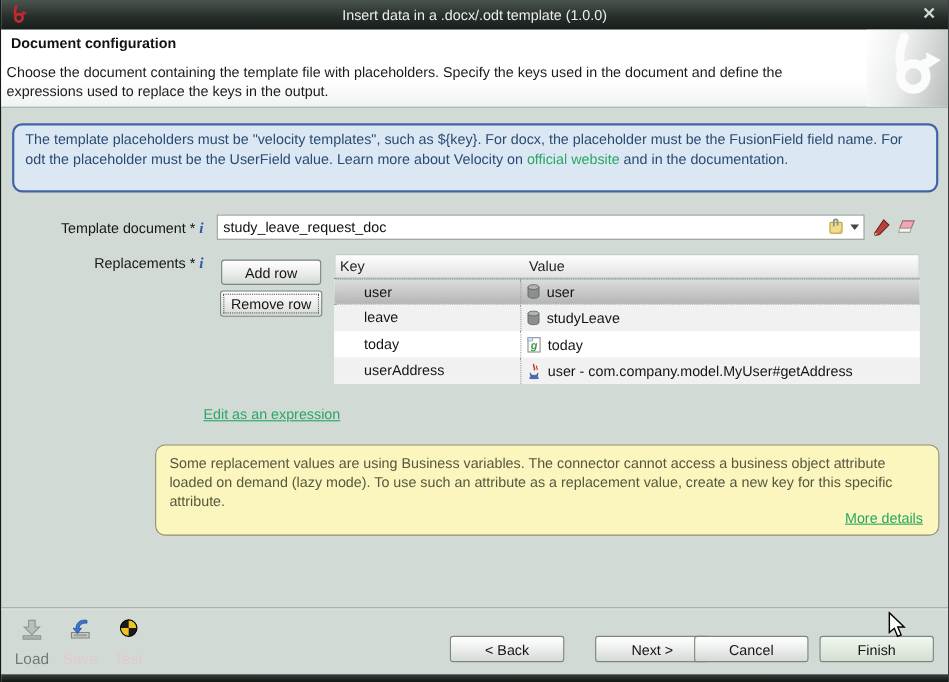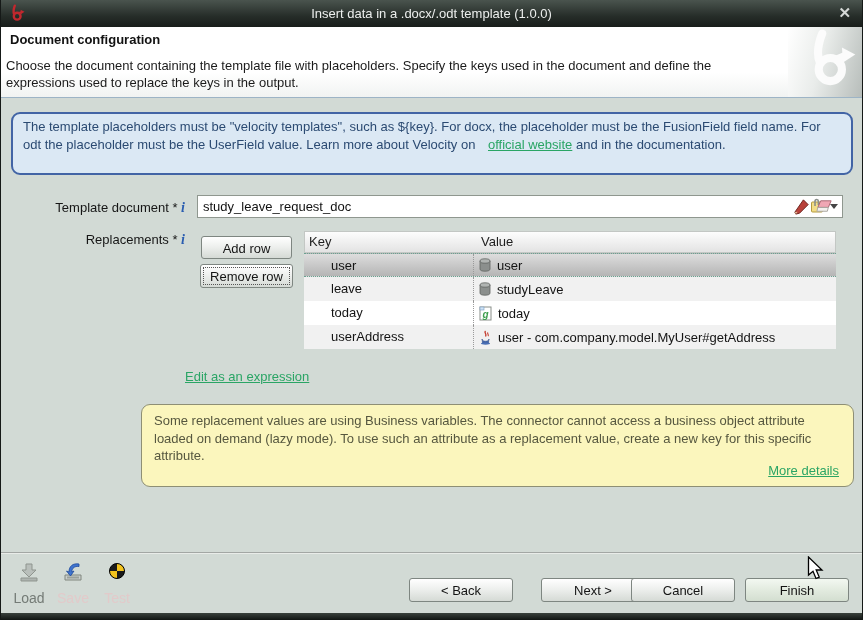--- a/index.html
+++ b/index.html
@@ -24,30 +24,30 @@
   .header-title{position:absolute;left:9px;top:5px;font-size:13px;font-weight:bold;color:#121212;}
   .header-desc{position:absolute;left:5px;top:30px;width:762px;font-size:13px;line-height:17px;color:#1b1b1b;}
   .header-logo-panel{position:absolute;right:0;top:0;width:74px;height:70px;
     background:linear-gradient(105deg,#ffffff 0%,#e9ecea 45%,#b7bdba 100%);}
   .header-logo-panel svg{position:absolute;right:5px;top:2px;width:58px;height:66px;color:#fdfdfd;opacity:.96;}
 
   
   .infobox{position:absolute;left:10px;top:112px;width:842px;height:63px;box-sizing:border-box;
     background:#dbe8f4;border:2px solid #4264a5;border-radius:9px;padding:4px 10px;
     font-size:13px;line-height:17.5px;color:#2b4a72;}
-  .glink{color:#2aa565;text-decoration:underline;cursor:pointer;margin-left:9px;}
+  .glink{color:#2aa565;cursor:pointer;}
 
   
   .field-label{position:absolute;left:0;width:184px;text-align:right;font-size:13px;color:#161616;}
   .tpl-label{top:200px;}
   .repl-label{top:232px;}
   .info-i{color:#2a5db0;font-family:"Liberation Serif",serif;font-weight:bold;font-style:italic;font-size:14px;}
 
   
-  .tpl-field{position:absolute;left:196px;top:195px;width:646px;height:23px;background:#fff;
+  .tpl-field{position:absolute;left:196px;top:195px;width:589px;height:23px;background:#fff;
     border:1px solid #8f978f;box-sizing:border-box;cursor:text;}
   .tpl-value{position:absolute;left:5px;top:0;line-height:21px;font-size:13px;color:#111;}
   .field-icons{position:absolute;right:4px;top:2px;display:flex;align-items:center;}
   .dd-arrow{width:0;height:0;border-left:4px solid transparent;border-right:4px solid transparent;
     border-top:5px solid #454545;margin-left:5px;}
   .icon-btn{position:absolute;width:19px;height:19px;cursor:pointer;}
   .pencil-btn{left:791px;top:197px;}
   .eraser-btn{left:814px;top:197px;}
 
   

